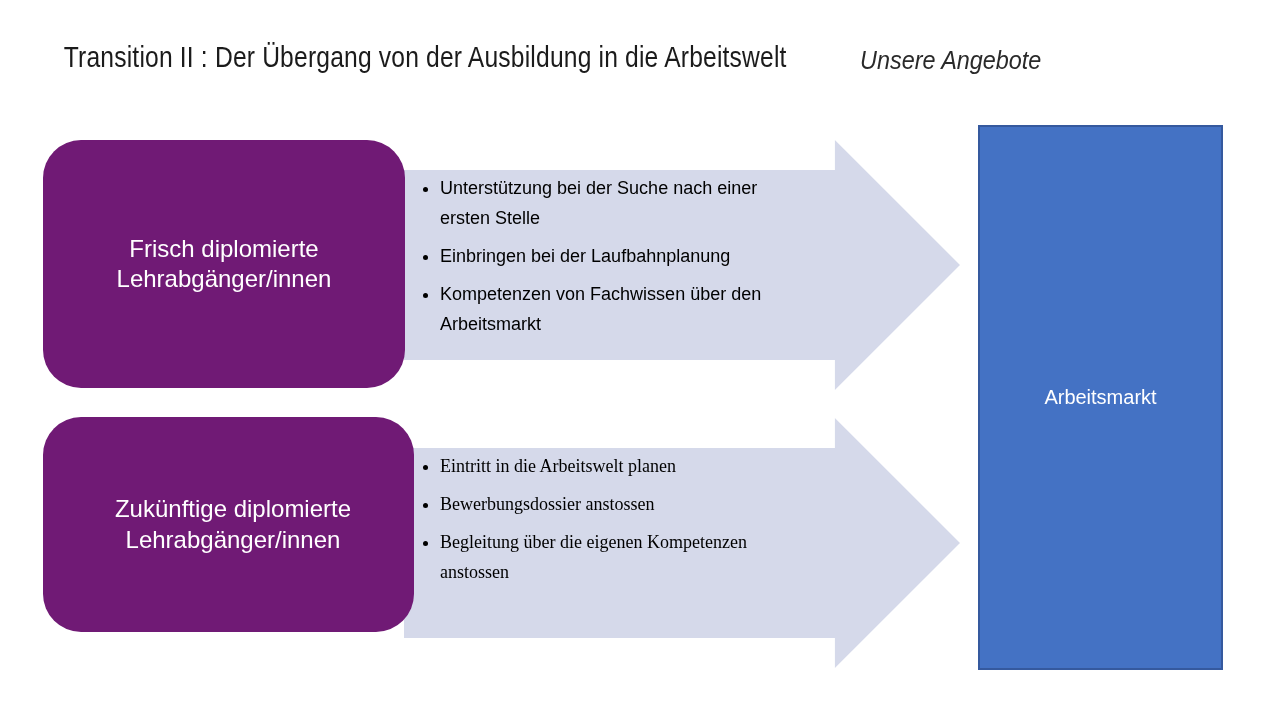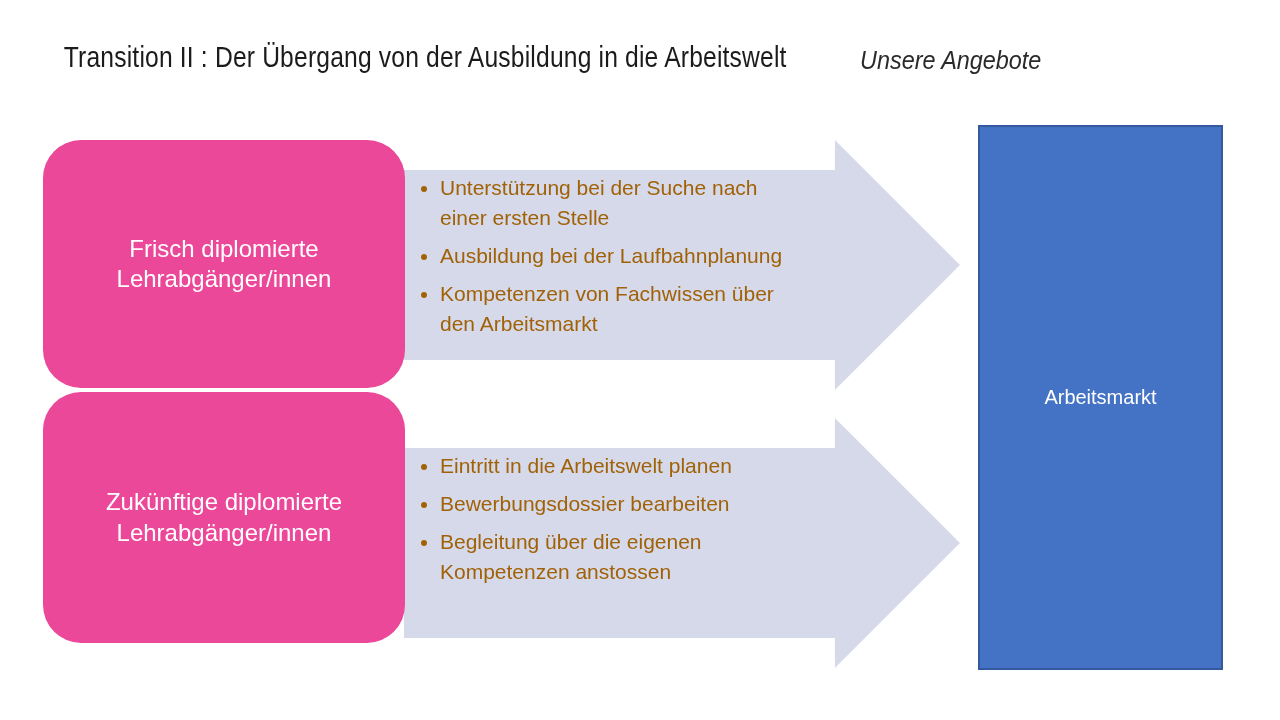--- a/index.html
+++ b/index.html
@@ -44,56 +44,56 @@
     white-space: nowrap;
     transform: scaleX(0.9);
     transform-origin: 50% 0;
   }
 
   
   .source-box {
     position: absolute;
     left: 43px;
     width: 362px;
-    background: #ec4899;
+    background: #701a75;
     border-radius: 38px;
     display: flex;
     align-items: center;
     justify-content: center;
     z-index: 2;
   }
   .source-box.row1 { top: 140px; height: 248px; }
-  .source-box.row2 { top: 392px; height: 251px; }
+  .source-box.row2 { top: 417px; height: 215px; padding-left: 9px; }
   .source-label {
     max-width: 300px;
     text-align: center;
     color: #ffffff;
     font-size: 24px;
     line-height: 1.27;
   }
 
   
   .offer-arrow {
     position: absolute;
     left: 404px;
     width: 556px;
     height: 250px;
     background: #D5D9EA;
     clip-path: polygon(0% 12%, 77.5% 12%, 77.5% 0%, 100% 50%, 77.5% 100%, 77.5% 88%, 0% 88%);
     z-index: 1;
   }
   .offer-arrow.row1 { top: 140px; }
-  .offer-arrow.row2 { top: 418px; }
+  .offer-arrow.row2 { top: 418px; font-family: Liberation Serif, serif; }
   .offer-list {
     list-style: disc outside;
     margin: 0;
     padding: 33px 0 0 36px;
-    font-size: 21px;
+    font-size: 18px;
     line-height: 30px;
-    color: #a16207;
+    color: #000000;
   }
   .offer-list li {
     max-width: 350px;
     margin-bottom: 8px;
   }
 
   
   .target-rect {
     position: absolute;
     left: 978px;
@@ -124,33 +124,33 @@
     <div class="subtitle">Unsere Angebote</div>
   </div>
 
   <div class="source-box row1">
     <span class="source-label">Frisch diplomierte Lehrabgänger/innen</span>
   </div>
 
   <div class="offer-arrow row1">
     <ul class="offer-list">
         <li>Unterstützung bei der Suche nach einer ersten Stelle</li>
-        <li>Ausbildung bei der Laufbahnplanung</li>
+        <li>Einbringen bei der Laufbahnplanung</li>
         <li>Kompetenzen von Fachwissen über den Arbeitsmarkt</li>
       </ul>
   </div>
 
   <div class="source-box row2">
     <span class="source-label">Zukünftige diplomierte Lehrabgänger/innen</span>
   </div>
 
   <div class="offer-arrow row2">
     <ul class="offer-list">
         <li>Eintritt in die Arbeitswelt planen</li>
-        <li>Bewerbungsdossier bearbeiten</li>
+        <li>Bewerbungsdossier anstossen</li>
         <li>Begleitung über die eigenen Kompetenzen anstossen</li>
       </ul>
   </div>
 
   <div class="target-rect">
     <span class="target-label">Arbeitsmarkt</span>
   </div>
 
 </div>
 

